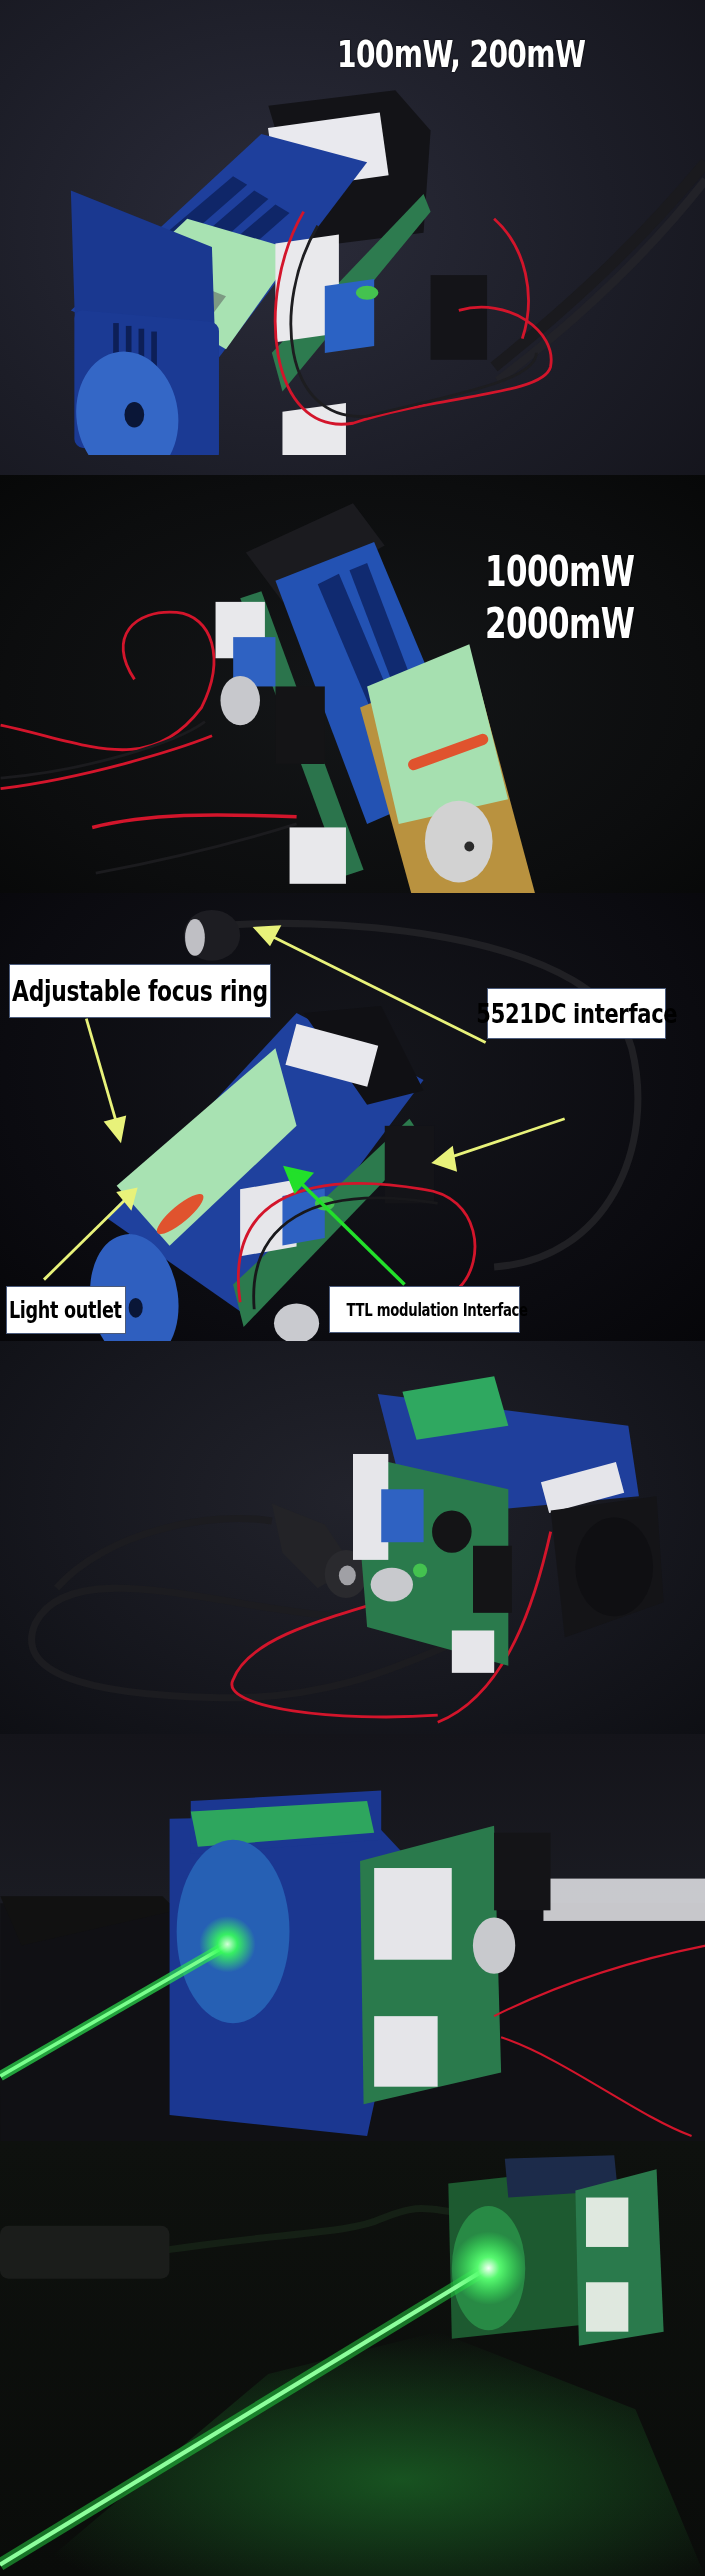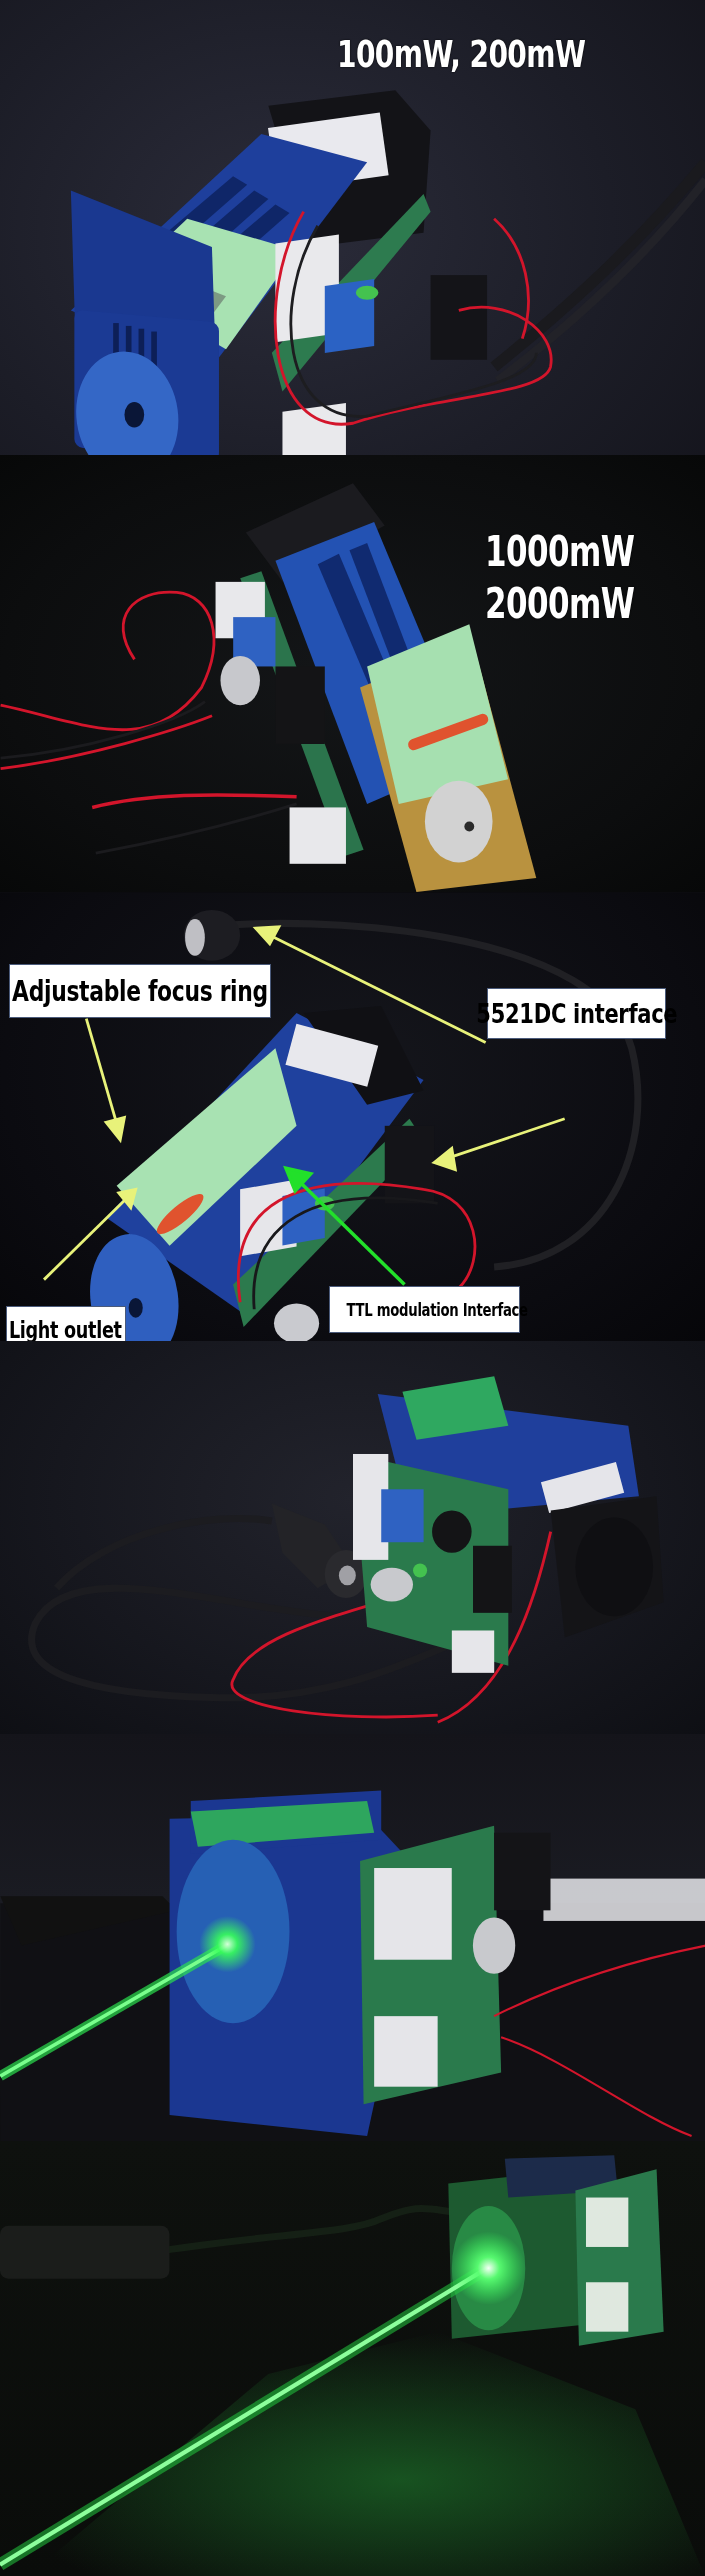--- a/index.html
+++ b/index.html
@@ -1,19 +1,19 @@
 <!DOCTYPE html>
 <html style="font-size:11.3px"><head>
 <meta charset="utf-8">
 <style>
   html,body{margin:0;padding:0;background:#0b0b0f;}
   body{width:706px;height:2576px;position:relative;overflow:hidden;font-family:"Liberation Sans",sans-serif;}
   .panel{position:absolute;left:0;width:706px;overflow:hidden;}
   .p1{top:0;height:572px;background:radial-gradient(ellipse at 40% 40%,#2b2c3a 0%,#1c1d27 55%,#121219 100%);}
-  .p2{top:455px;height:437px;background:radial-gradient(ellipse at 50% 50%,#141618 0%,#0c0d0e 70%,#070808 100%);}
+  .p2{top:475px;height:437px;background:radial-gradient(ellipse at 50% 50%,#141618 0%,#0c0d0e 70%,#070808 100%);}
   .p3{top:893px;height:448px;background:radial-gradient(ellipse at 50% 40%,#15161c 0%,#0b0b10 70%,#060609 100%);}
   .p4{top:1341px;height:394px;background:radial-gradient(ellipse at 50% 40%,#22232c 0%,#16171e 60%,#0e0f14 100%);}
   .p5{top:1734px;height:407px;background:linear-gradient(#14141a 0%,#1a1b22 40%,#0d0d11 100%);}
   .p6{top:2141px;height:435px;background:linear-gradient(#0e110e 0%,#0a0c0a 100%);}
   svg{position:absolute;left:0;top:0;}
   .overlay-title{position:absolute;color:#fff;font-weight:bold;font-family:"DejaVu Sans Condensed","DejaVu Sans",sans-serif;letter-spacing:-0.7px;text-shadow:0 0 2.1px #000;transform:scaleX(0.82);transform-origin:left top;white-space:nowrap;}
   .callout{position:absolute;background:#fff;border:1.4px solid #4a5a7a;box-sizing:border-box;display:flex;align-items:center;justify-content:center;}
   .callout span{color:#000;font-weight:bold;font-family:"DejaVu Sans",sans-serif;white-space:nowrap;transform:scaleX(0.78);letter-spacing:-0.4px;}
 </style>
 </head>
@@ -136,21 +136,21 @@
       <line x1="573" y1="555" x2="420" y2="405"></line>
       <polygon points="405,390 440,398 418,422"></polygon>
     </g>
   </svg>
   <div class="callout" style="left:8.5px;top:71px;width:262px;height:54px;">
     <span style="font-size:28px;">Adjustable focus ring</span>
   </div>
   <div class="callout" style="left:487px;top:95px;width:179px;height:51px;">
     <span style="font-size:27px;">5521DC interface</span>
   </div>
-  <div class="callout" style="left:5.6px;top:393px;width:120px;height:48px;margin-top:20px;">
+  <div class="callout" style="left:5.6px;top:393px;width:120px;height:48px;">
     <span style="font-size:22.6px;">Light outlet</span>
   </div>
   <div class="callout" style="left:329px;top:393px;width:191px;height:47px;padding-left:25px;">
     <span style="font-size:17px;">TTL modulation Interface</span>
   </div>
 </div>
 
 <div class="panel p4">
   <svg width="706" height="394" viewBox="0 0 1000 558">
 

